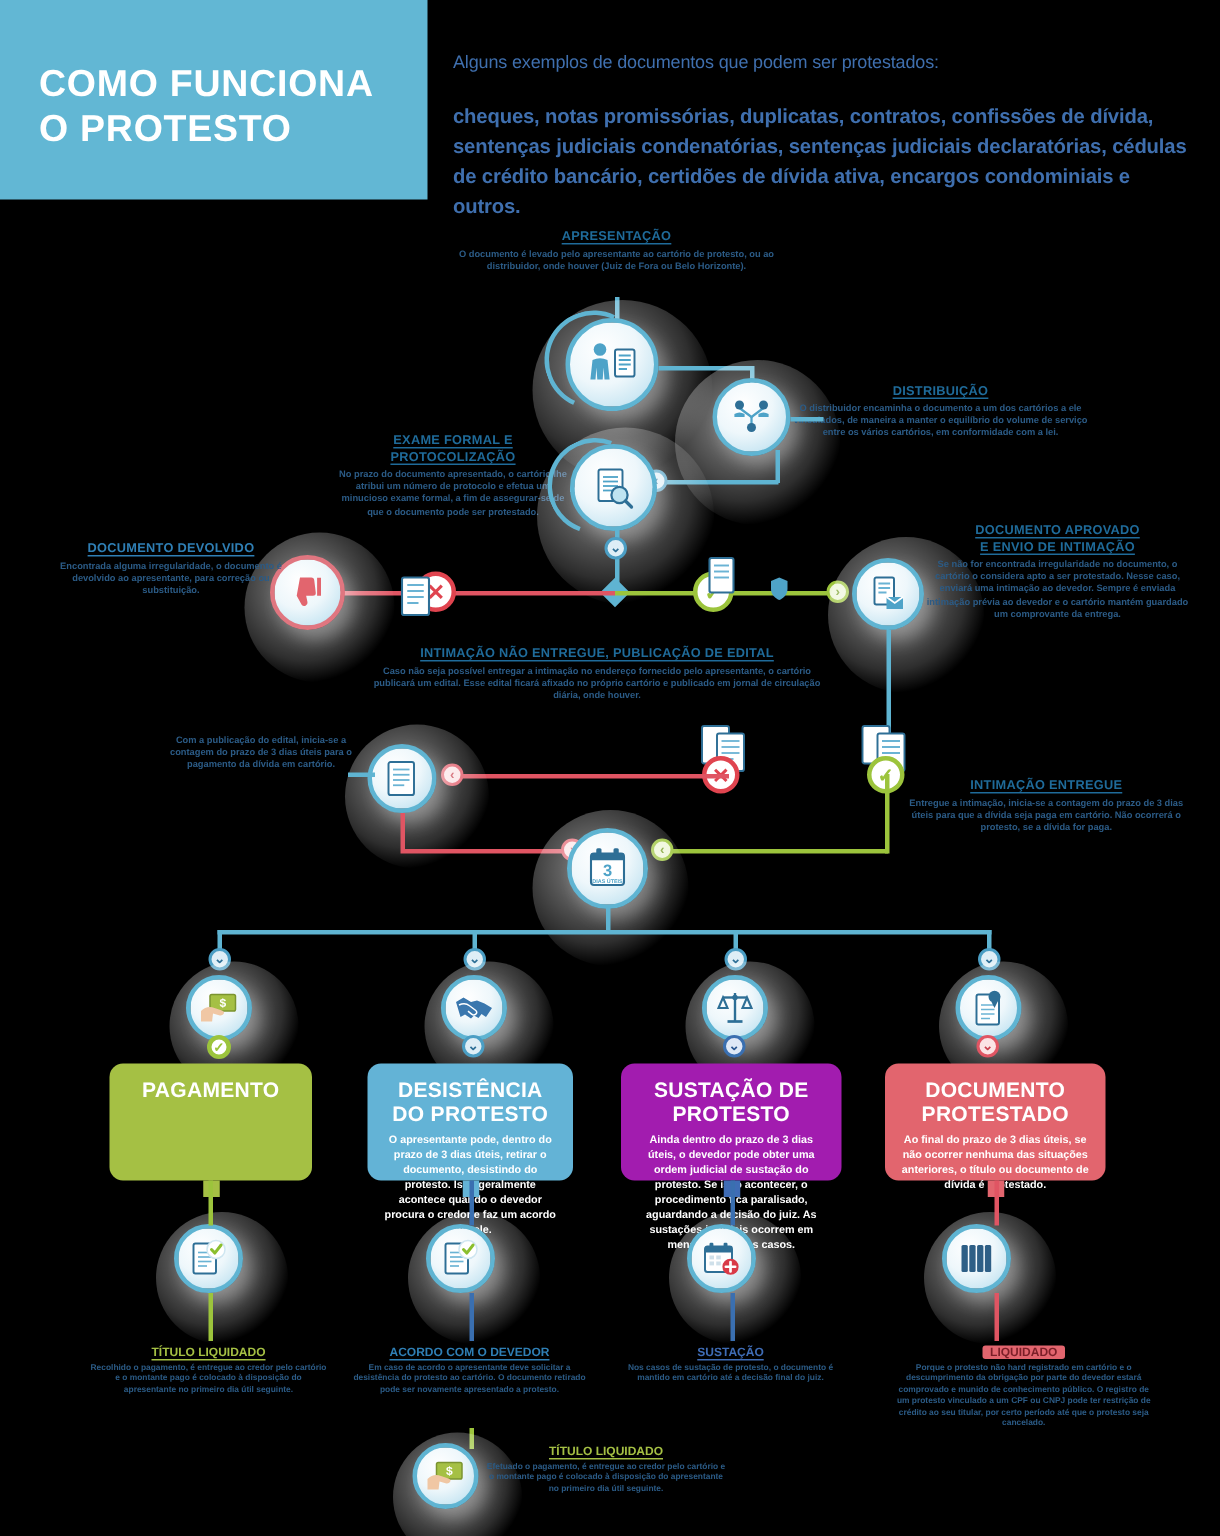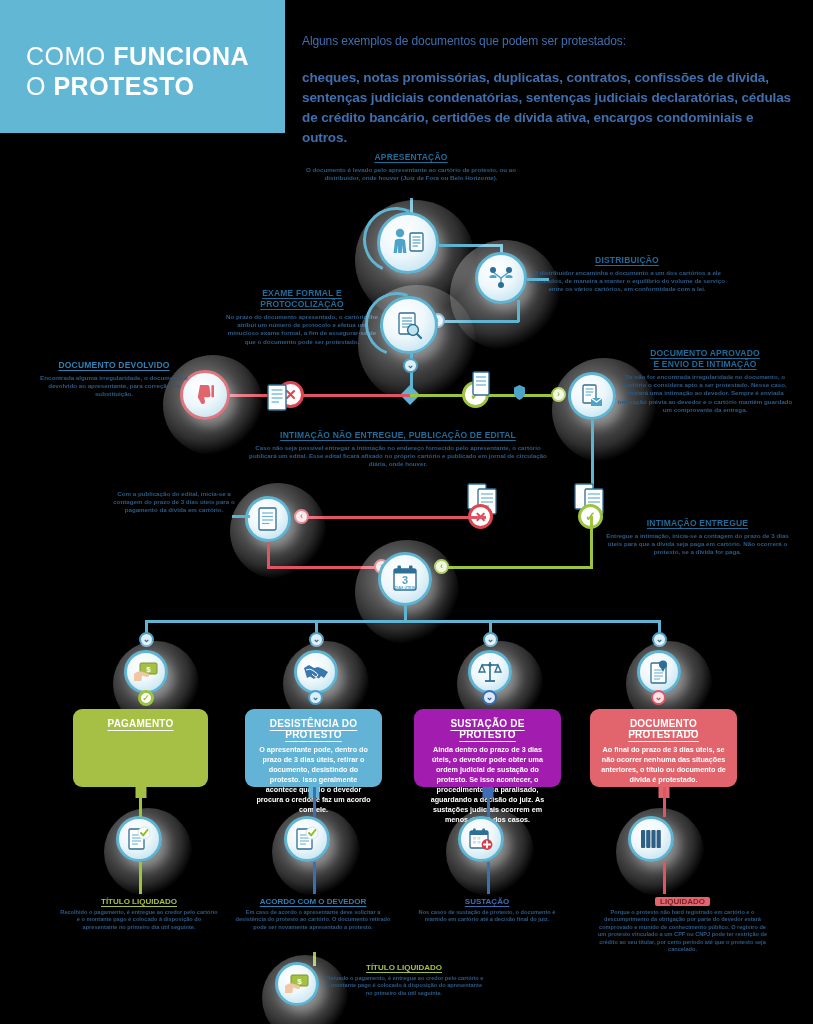--- a/index.html
+++ b/index.html
@@ -18,21 +18,21 @@
     width: 285px; height: 133px;
     background: #62b7d4;
   }
   .header-title {
     position: absolute; left: 26px; top: 41px;
     color: #ffffff;
     font-size: 25px;
     line-height: 30px;
     letter-spacing: 0.5px;
   }
-  .header-title .lt { font-weight: 400; }
+  .header-title .lt { font-weight: 700; }
   .header-title .bd { font-weight: 700; }
 
   .header-right {
     position: absolute; left: 302px; top: 34px; width: 495px;
   }
   .hr-lead {
     color: #3f6fae; font-weight: 400; font-size: 12px;
     letter-spacing: -0.1px; margin-bottom: 20px;
   }
   .hr-body {
@@ -102,22 +102,22 @@
   .tb .b { font-size: 6.2px; line-height: 8.2px; color: #2b5b86; font-weight: 600; }
   .tb.c { text-align: center; }
 
   
   .card {
     position: absolute; border-radius: 9px; padding: 9px 10px 10px;
     text-align: center; color: #ffffff;
     box-shadow: 0 3px 0 rgba(0,0,0,0.22);
   }
   .card .ct {
-    font-weight: 700; font-size: 10px; letter-spacing: 0.2px;
-    text-decoration: underline; text-underline-offset: 3px; margin-bottom: 5px;
+    font-weight: 700; font-size: 14px; letter-spacing: 0.2px;
+    text-underline-offset: 3px; margin-bottom: 5px;
   }
   .card .cb { font-size: 7.2px; line-height: 10px; font-weight: 600; }
   .card .cb b { font-weight: 800; }
   .card .stem {
     position: absolute; left: 50%; transform: translateX(-50%);
     bottom: -11px; width: 11px; height: 11px;
   }
   .card.green { background: #a5c044; }
   .card.green .stem { background: #a5c044; }
   .card.cyan  { background: #63b3d6; }

